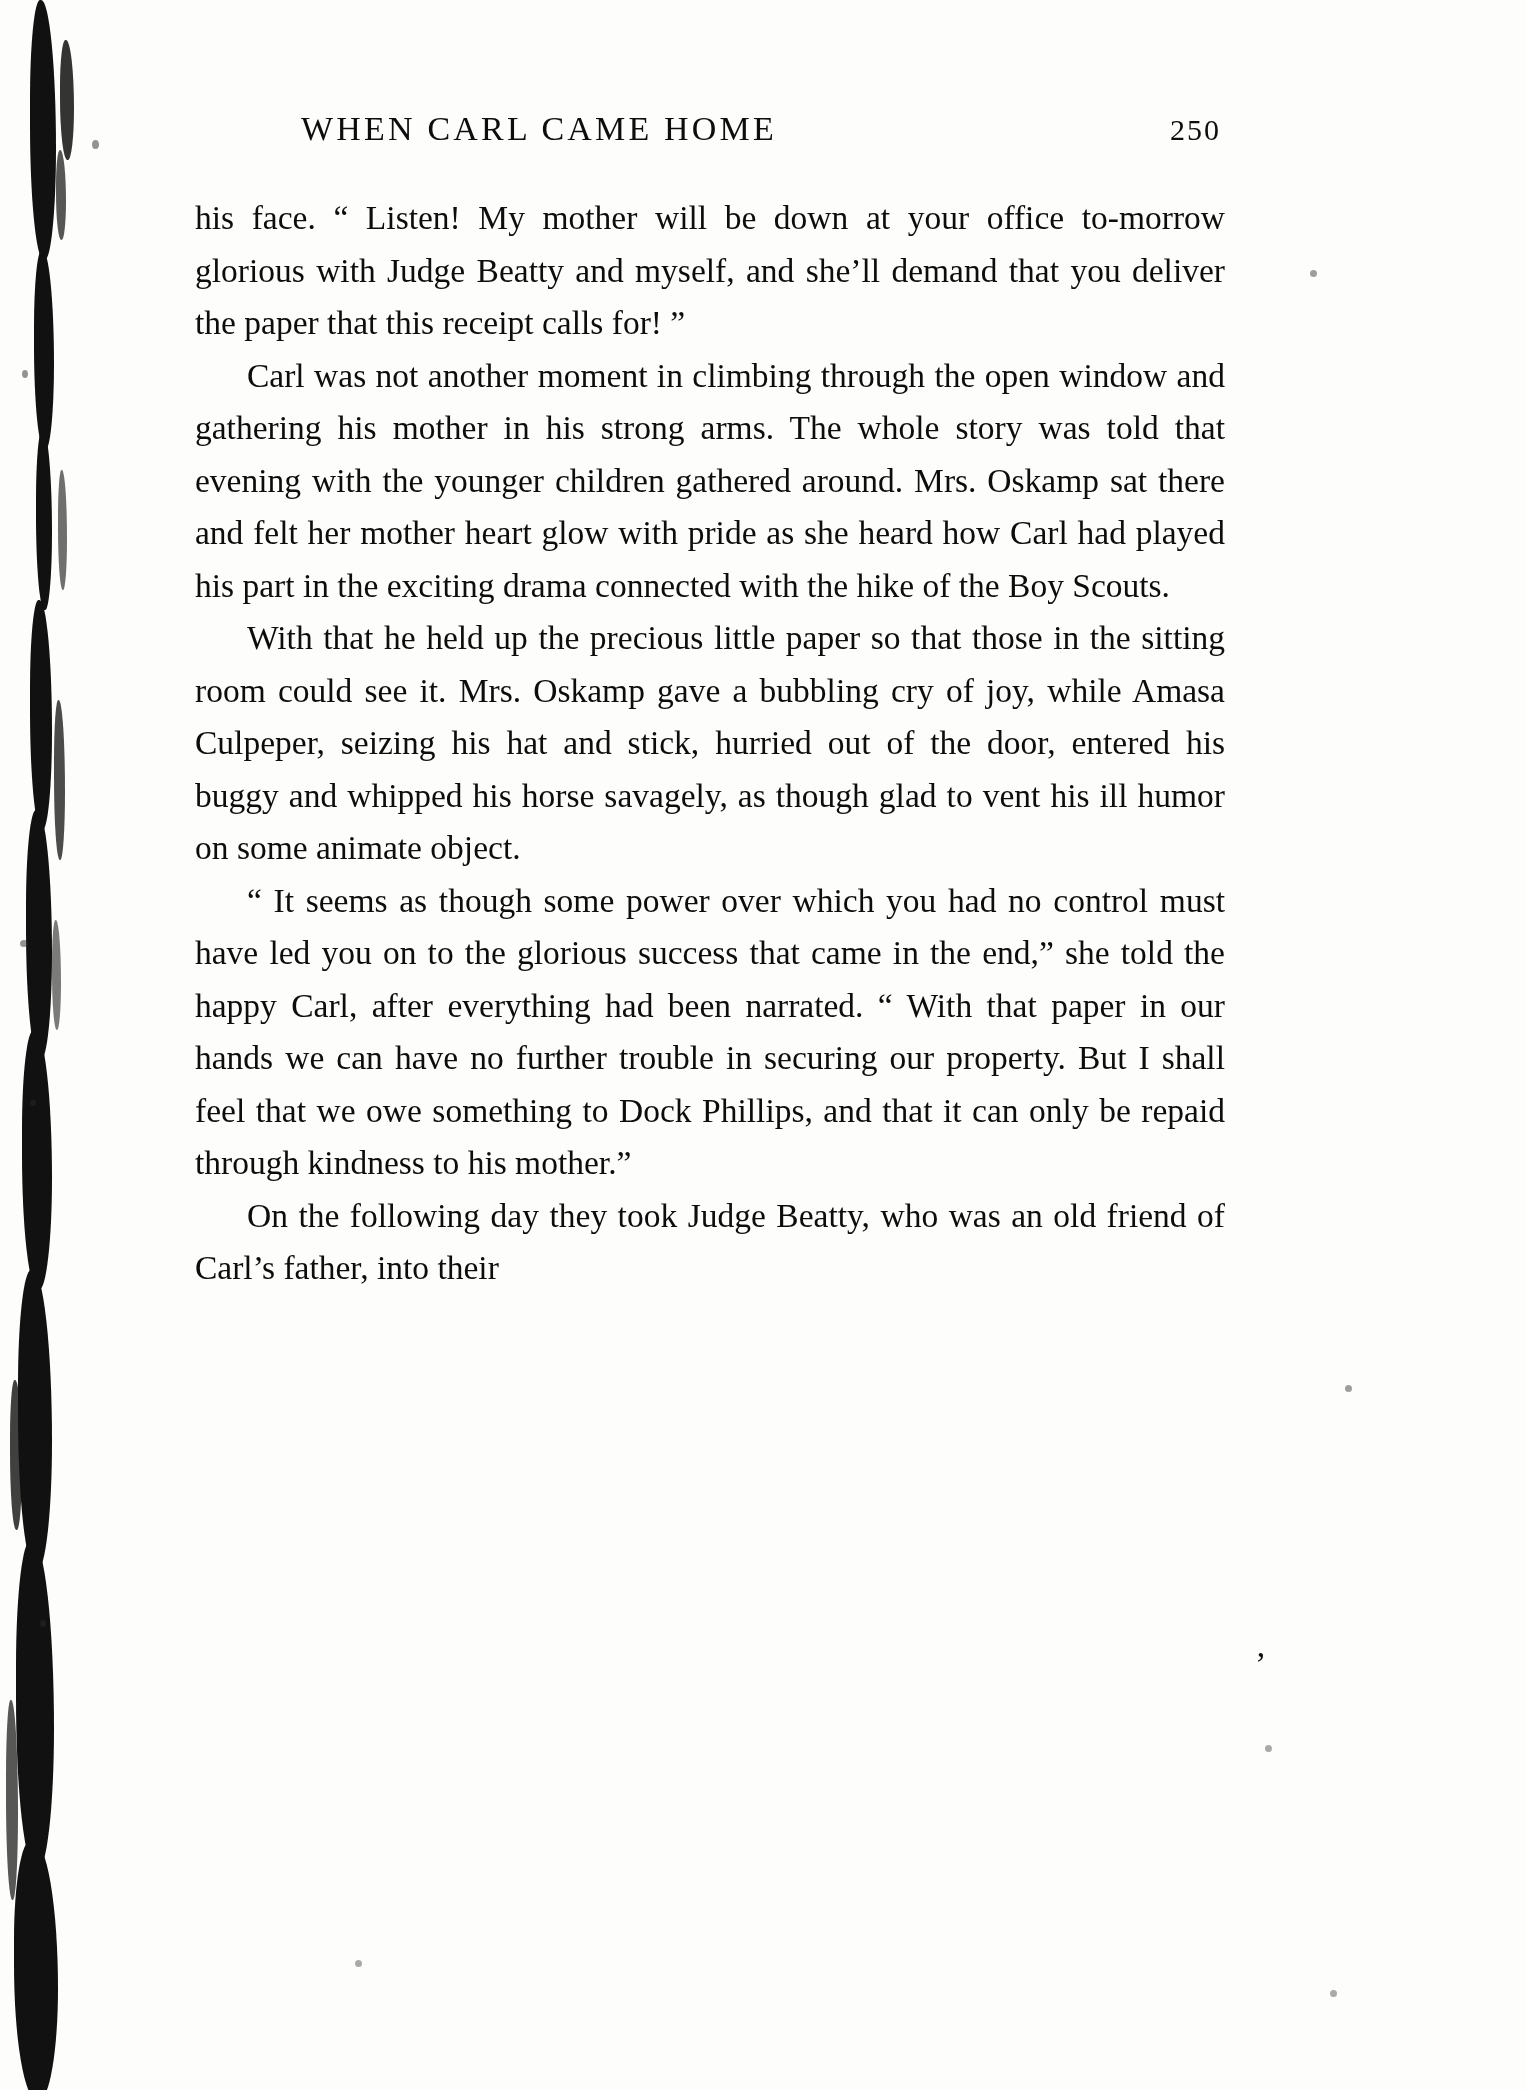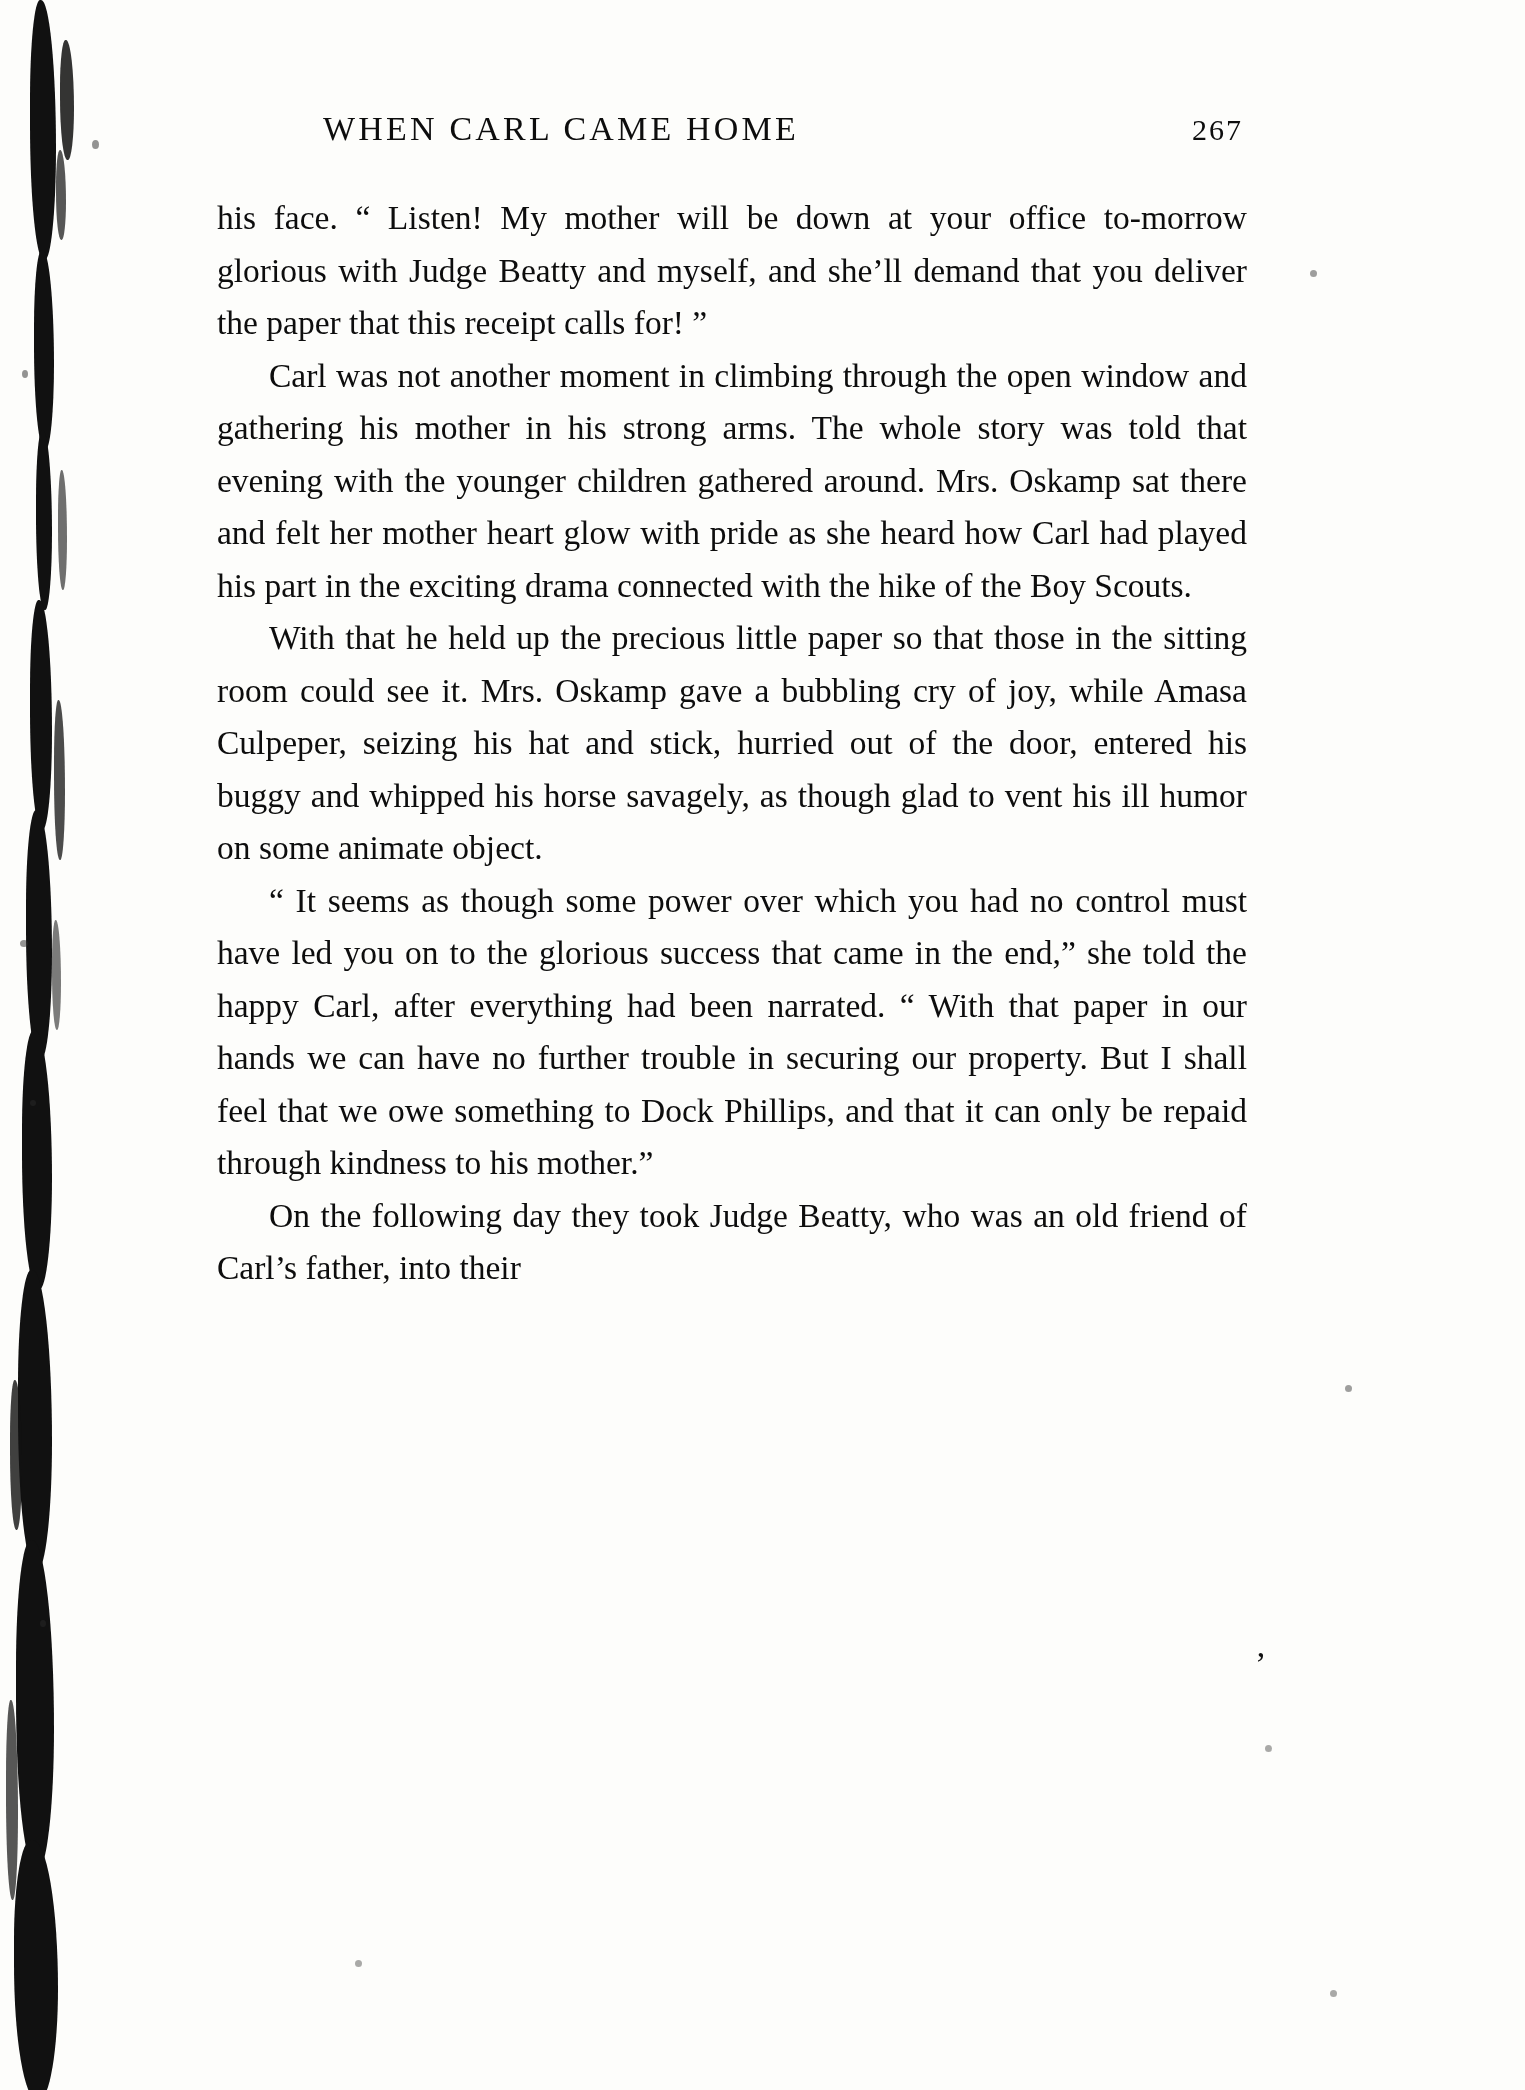--- a/index.html
+++ b/index.html
@@ -51,21 +51,21 @@
   .speck {
     position: absolute;
     background: #2a2a2a;
     border-radius: 50%;
     opacity: .5;
   }
 
   
   .content {
     position: absolute;
-    left: 217px;
+    left: 195px;
     top: 110px;
     width: 1030px;
   }
   .running-head {
     display: flex;
     align-items: baseline;
     justify-content: space-between;
     margin: 0 0 44px 0;
     padding-left: 6px;
   }
@@ -132,21 +132,21 @@
   <div class="speck" style="position:absolute; left:1310px; top:270px; width:7px; height:7px; opacity:.45;"></div>
   <div class="speck" style="position:absolute; left:1345px; top:1385px; width:7px; height:7px; opacity:.45;"></div>
   <div class="speck" style="position:absolute; left:1265px; top:1745px; width:7px; height:7px; opacity:.4;"></div>
   <div class="speck" style="position:absolute; left:355px; top:1960px; width:7px; height:7px; opacity:.4;"></div>
   <div class="speck" style="position:absolute; left:1330px; top:1990px; width:7px; height:7px; opacity:.4;"></div>
 
   <div class="content">
 
     <div class="running-head">
       <span class="title">WHEN CARL CAME HOME</span>
-      <span class="folio">267</span>
+      <span class="folio">250</span>
     </div>
 
     <div class="body-text">
       <p>his face. “ Listen! My mother will be down at your office to-morrow glorious with Judge Beatty and myself, and she’ll demand that you deliver the paper that this receipt calls for! ”</p>
       <p class="indent">Carl was not another moment in climbing through the open window and gathering his mother in his strong arms. The whole story was told that evening with the younger children gathered around. Mrs. Oskamp sat there and felt her mother heart glow with pride as she heard how Carl had played his part in the exciting drama connected with the hike of the Boy Scouts.</p>
       <p class="indent">With that he held up the precious little paper so that those in the sitting room could see it. Mrs. Oskamp gave a bubbling cry of joy, while Amasa Culpeper, seizing his hat and stick, hurried out of the door, entered his buggy and whipped his horse savagely, as though glad to vent his ill humor on some animate object.</p>
       <p class="indent">“ It seems as though some power over which you had no control must have led you on to the glorious success that came in the end,” she told the happy Carl, after everything had been narrated. “ With that paper in our hands we can have no further trouble in securing our property. But I shall feel that we owe something to Dock Phillips, and that it can only be repaid through kindness to his mother.”</p>
       <p class="indent">On the following day they took Judge Beatty, who was an old friend of Carl’s father, into their</p>
     </div>
 

